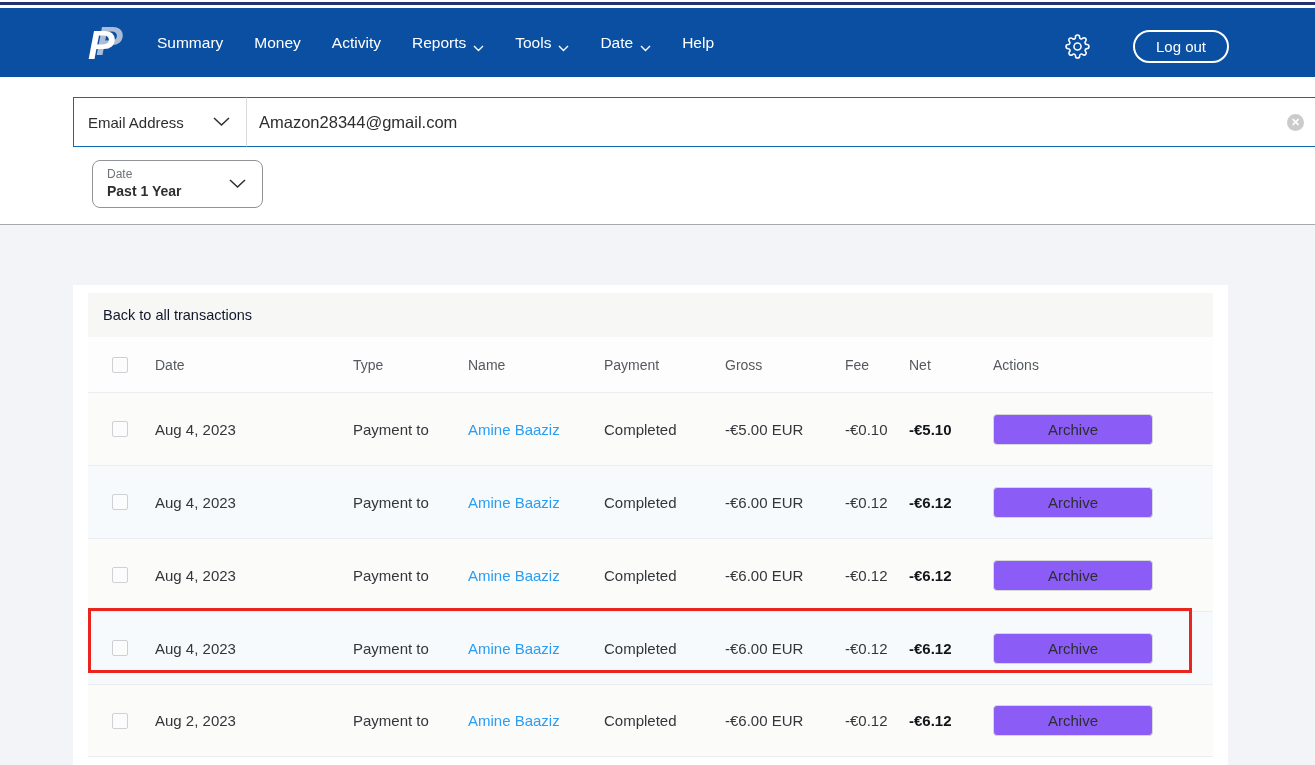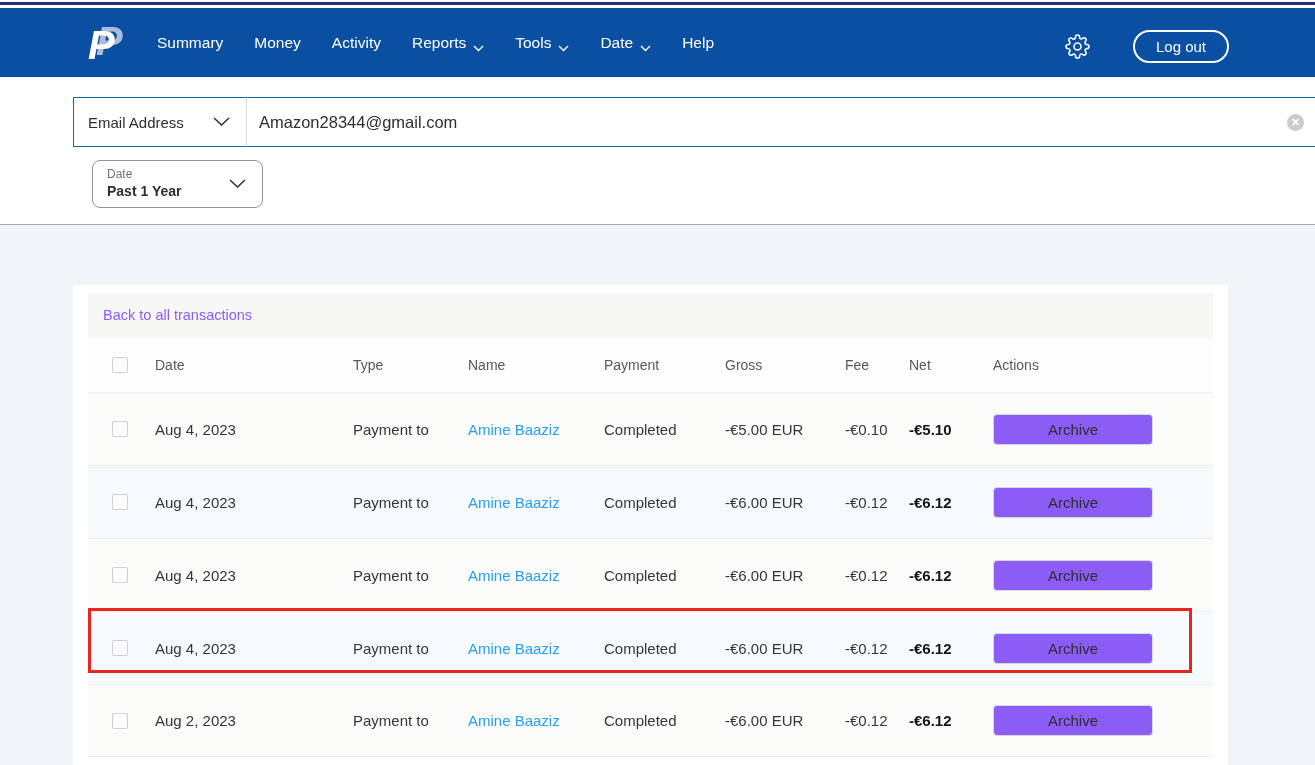--- a/index.html
+++ b/index.html
@@ -50,21 +50,21 @@
 
   .h-divider { height:1px; background:#a7a8aa; }
 
   
   .page-body { background:#f3f4f8; height:540px; padding:60px 0 0 73px; }
   .card { width:1155px; height:480px; background:#fff; padding:8px 15px 0; overflow:hidden; }
 
   .summary-band { height:44px; background:#f7f7f6; display:flex; align-items:center;
                   justify-content:space-between; padding:0 8px 0 15px; font-size:14.5px; color:#51555a; }
   .sum-email { font-weight:700; color:#2c2e2f; margin:0 4px; }
-  .back-link { color:#8b5cf6; text-decoration:none; font-size:14.5px; cursor:pointer; }
+  .back-link { color:#0f172a; text-decoration:none; font-size:14.5px; cursor:pointer; }
 
   .thead { height:55px; display:flex; align-items:center; padding-left:24px;
            font-size:14px; color:#55595e; background:#fdfdfd; }
   .row { height:73px; display:flex; align-items:center; padding-left:24px;
          border-top:1px solid #ebedee; position:relative; font-size:15px; color:#33363a; }
   .row-a { background:#fbfbfa; }
   .row-b { background:#f7fafc; }
   .row:last-of-type { border-bottom:1px solid #ebedee; }
 
   .col-check { width:43px; }

